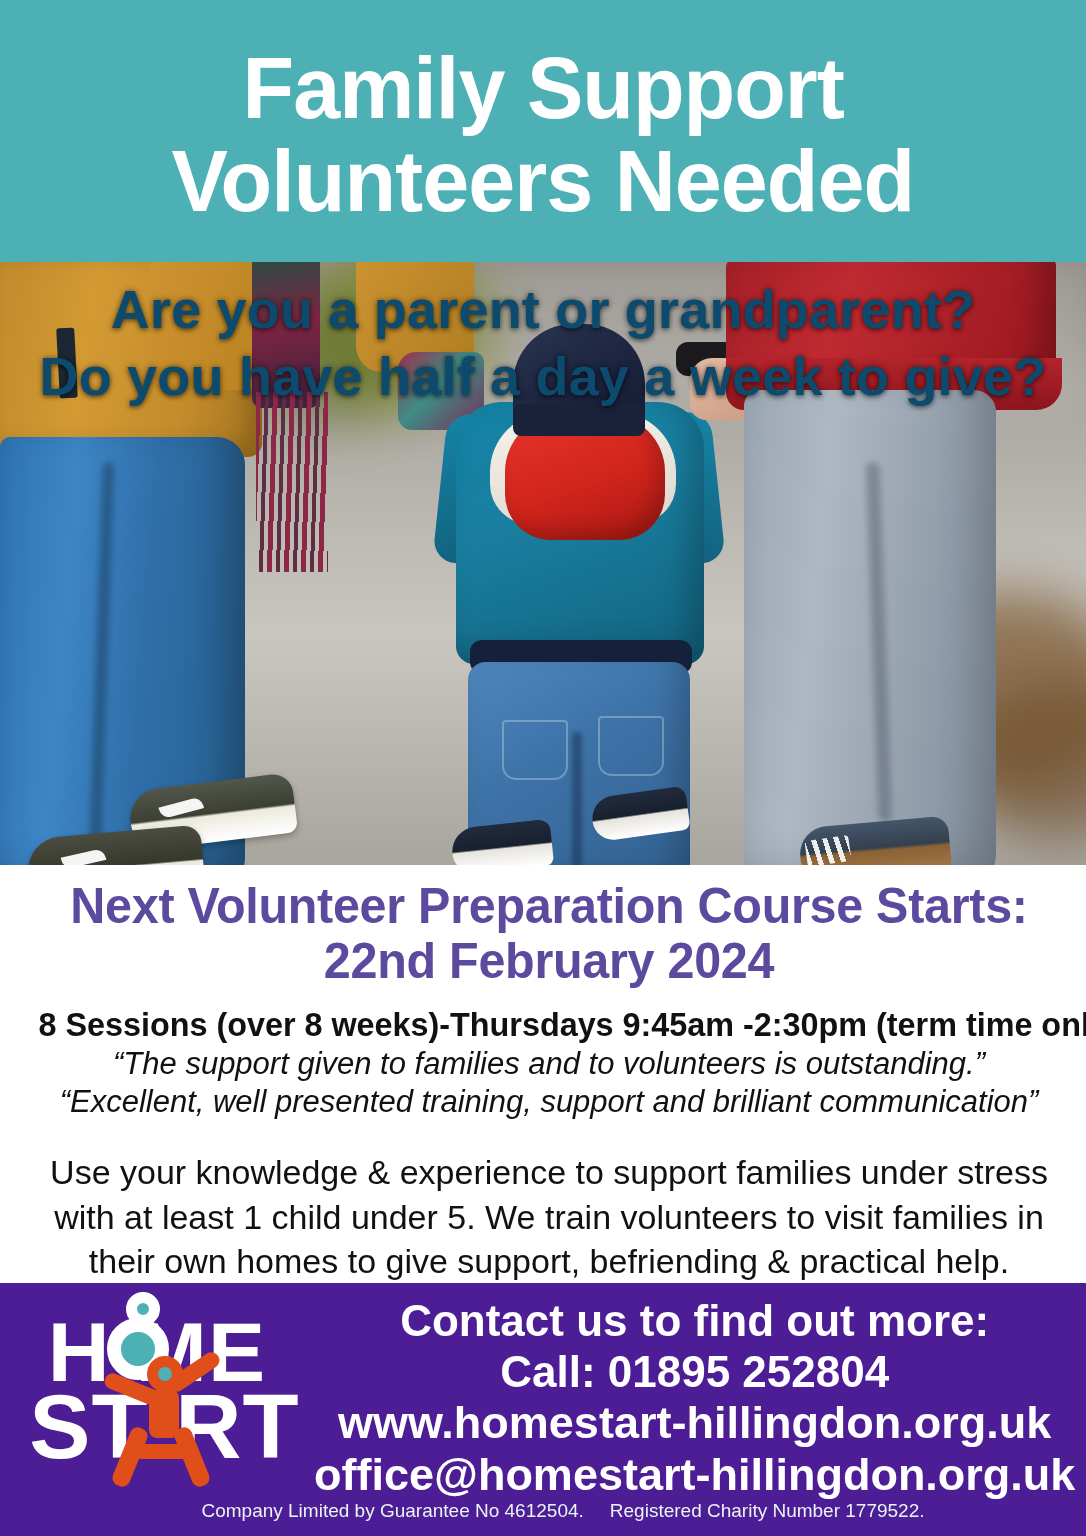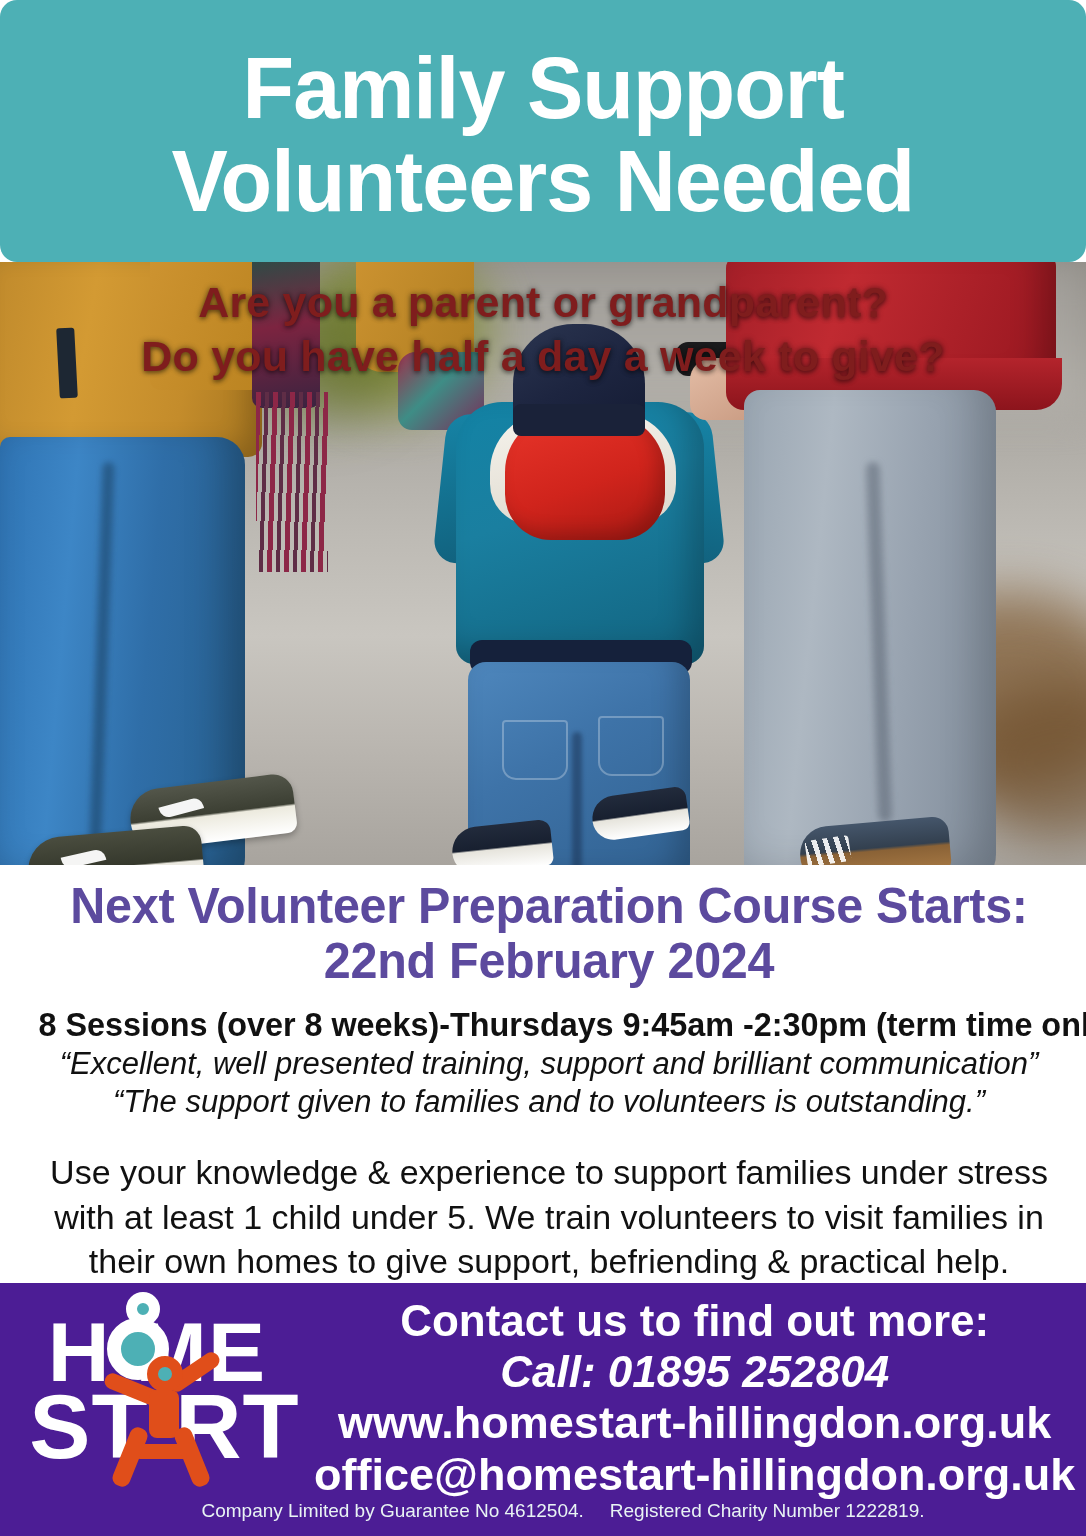--- a/index.html
+++ b/index.html
@@ -24,21 +24,20 @@
   
   .header-band {
     background: #4db0b5;
     height: 268px;
     display: flex;
     flex-direction: column;
     align-items: center;
     justify-content: center;
     padding-top: 6px;
     box-sizing: border-box;
-    border-radius: 17px;
   }
   .header-title-line {
     color: #ffffff;
     font-family: "Liberation Sans Narrow", "Liberation Sans", sans-serif;
     font-weight: bold;
     font-size: 88px;
     line-height: 1.06;
     letter-spacing: -1px;
     text-align: center;
     transform: scaleX(0.96);
@@ -262,24 +261,24 @@
   }
 
   .subtitle-wrap {
     position: absolute;
     left: 0; right: 0;
     top: 14px;
     text-align: center;
     z-index: 5;
   }
   .subtitle-line {
-    color: #7f1d1d;
+    color: #0c4a6e;
     font-family: "Liberation Sans Narrow", "Liberation Sans", sans-serif;
     font-weight: bold;
-    font-size: 43px;
+    font-size: 54px;
     line-height: 1.25;
     letter-spacing: .2px;
     text-shadow: 0 0 6px rgba(0,0,0,.45), 0 2px 4px rgba(0,0,0,.35);
     white-space: nowrap;
   }
 
   
   .body-white {
     flex: 1;
     background: #ffffff;
@@ -408,21 +407,21 @@
     padding-right: 6px;
   }
   .contact-line {
     color: #ffffff;
     font-family: "Liberation Sans Narrow", "Liberation Sans", sans-serif;
     font-weight: bold;
     line-height: 1.16;
     white-space: nowrap;
   }
   .contact-l1 { font-size: 44px; margin-top: 8px; }
-  .contact-l2 { font-size: 44px; font-style: italic; }
+  .contact-l2 { font-size: 44px; }
   .contact-l3 { font-size: 45px; }
   .contact-l4 { font-size: 45px; }
 
   .footer-fine {
     height: 44px;
     display: flex;
     align-items: flex-start;
     justify-content: center;
     gap: 26px;
     padding-left: 40px;
@@ -500,22 +499,22 @@
       <div class="subtitle-line">Are you a parent or grandparent?</div>
       <div class="subtitle-line">Do you have half a day a week to give?</div>
     </div>
   </div>
 
   <div class="body-white">
     <div class="course-heading">Next Volunteer Preparation Course Starts:</div>
     <div class="course-heading">22nd February 2024</div>
 
     <div class="sessions-line">8 Sessions (over 8 weeks)-Thursdays 9:45am -2:30pm (term time only)</div>
+    <div class="quote-line">“The support given to families and to volunteers is outstanding.”</div>
     <div class="quote-line">“Excellent, well presented training, support and brilliant communication”</div>
-    <div class="quote-line">“The support given to families and to volunteers is outstanding.”</div>
 
     <div class="blurb">
       <div>Use your knowledge &amp; experience to support families under stress</div>
       <div>with at least 1 child under 5. We train volunteers to visit families in</div>
       <div>their own homes to give support, befriending &amp; practical help.</div>
     </div>
   </div>
 
   <div class="footer-band">
     <div class="footer-main">
@@ -539,17 +538,17 @@
       <div class="contact">
         <div class="contact-line contact-l1">Contact us to find out more:</div>
         <div class="contact-line contact-l2">Call: 01895 252804</div>
         <div class="contact-line contact-l4">www.homestart-hillingdon.org.uk</div>
         <div class="contact-line contact-l3">office@homestart-hillingdon.org.uk</div>
       </div>
     </div>
 
     <div class="footer-fine">
       <div class="fine-text">Company Limited by Guarantee No 4612504.</div>
-      <div class="fine-text">Registered Charity Number 1222819.</div>
+      <div class="fine-text">Registered Charity Number 1779522.</div>
     </div>
   </div>
 
 </div>
 
 </body></html>

